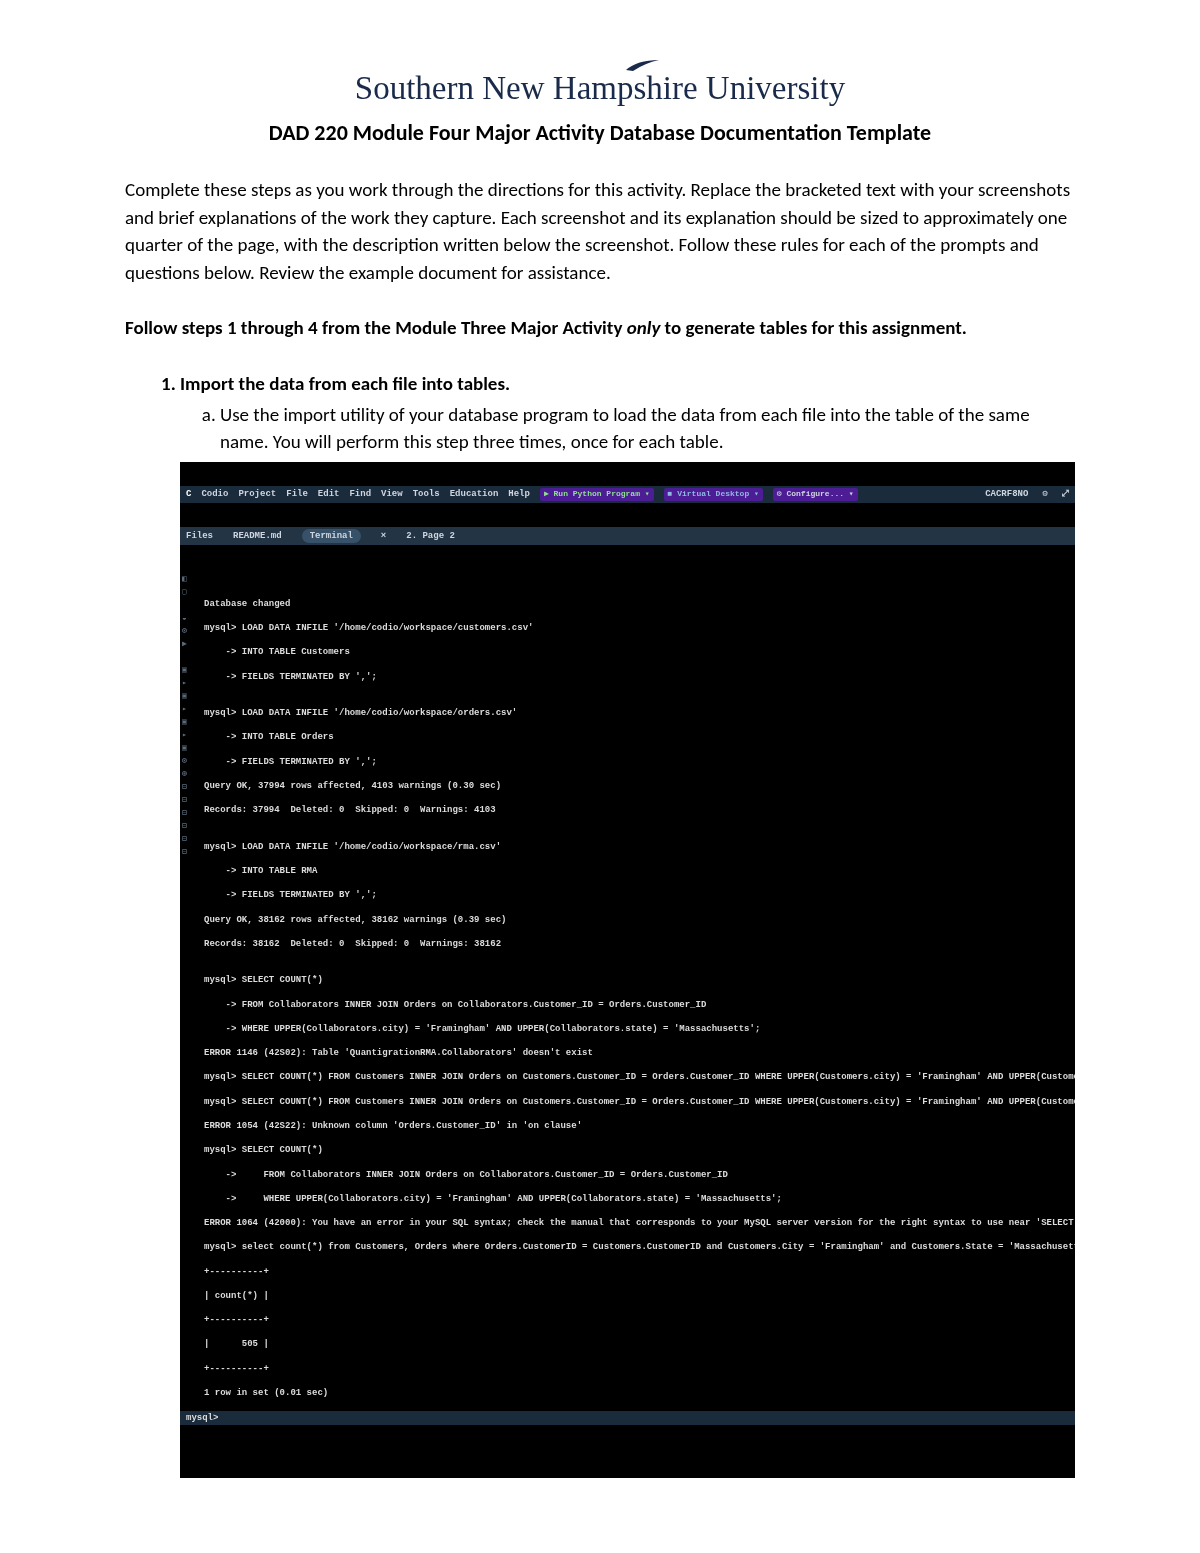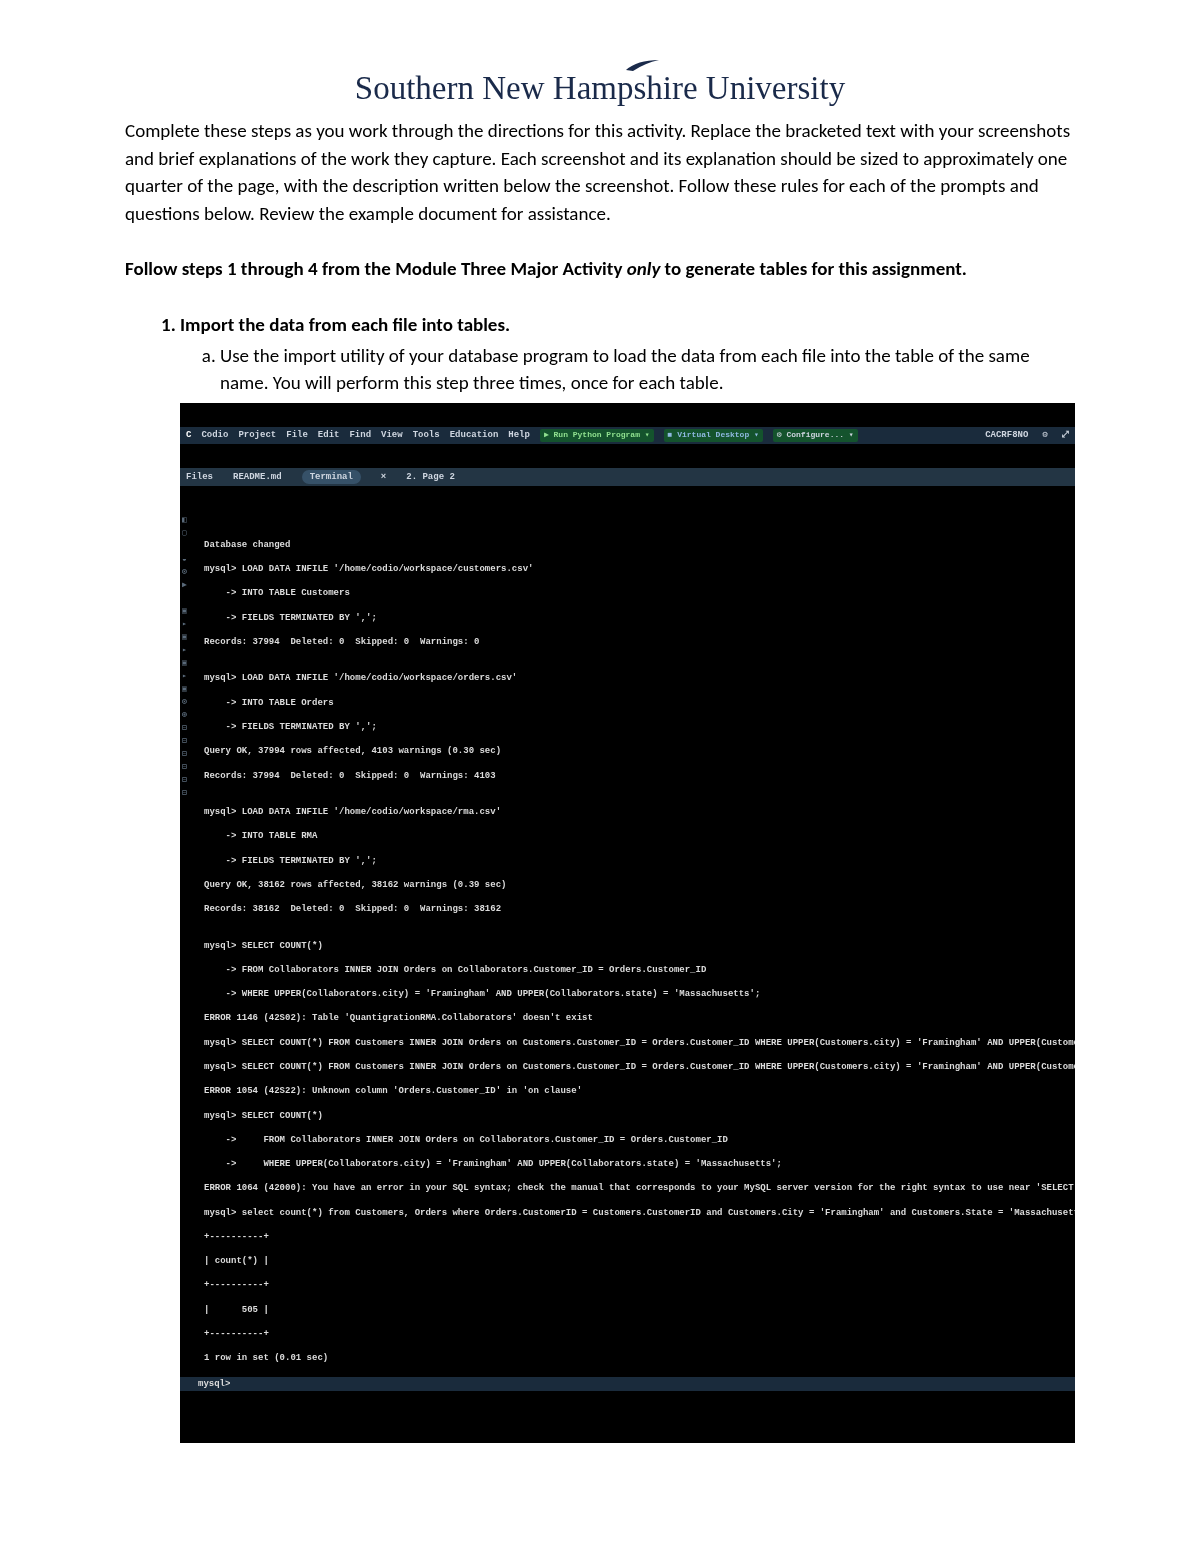--- a/index.html
+++ b/index.html
@@ -94,21 +94,21 @@
     font-size: 9px;
     padding: 2px 6px;
     display: flex;
     align-items: center;
     gap: 10px;
   }
   .terminal-topbar .menu-item {
     color: #cfd6e0;
   }
   .terminal-topbar .pill {
-    background: #14532d;
+    background: #4c1d95;
     padding: 1px 4px;
     border-radius: 2px;
     font-size: 8px;
   }
   .terminal-topbar .right {
     margin-left: auto;
     display: flex;
     gap: 14px;
     align-items: center;
   }
@@ -151,20 +151,21 @@
 
   <div class="logo-container">
     <span class="logo-text">
       <svg class="logo-swoosh" viewBox="0 0 35 14">
         <path d="M1 12 Q 12 2 34 2 Q 20 5 8 13 Z" fill="#1a2a4a"></path>
       </svg>
       <span>Southern New Hampshire University</span>
     </span>
   </div>
 
+  <div class="doc-title">DAD 220 Module Four Major Activity Database Documentation Template</div>
 
   <div class="intro-text">Complete these steps as you work through the directions for this activity. Replace the bracketed text with your screenshots and brief explanations of the work they capture. Each screenshot and its explanation should be sized to approximately one quarter of the page, with the description written below the screenshot. Follow these rules for each of the prompts and questions below. Review the example document for assistance.</div>
 
   <div class="instructions-text">
     <span>Follow steps 1 through 4 from the Module Three Major Activity </span><span class="italic">only</span><span> to generate tables for this assignment.</span>
   </div>
 
   <ol class="main-list">
     <li>
       <span>Import the data from each file into tables.</span>
@@ -202,21 +203,20 @@
           <span>2. Page 2</span>
         </div>
         <div class="terminal-body">
           <div class="terminal-left-icons">
             <span>◧</span><span>▢</span><span></span><span>◒</span><span>⊙</span><span>▶</span><span></span><span>▣</span><span>▸</span><span>▣</span><span>▸</span><span>▣</span><span>▸</span><span>▣</span><span>⊙</span><span>⊕</span><span>⊟</span><span>⊟</span><span>⊟</span><span>⊟</span><span>⊟</span><span>⊟</span>
           </div>
 <div class="term-line">Database changed</div>
 <div class="term-line">mysql&gt; LOAD DATA INFILE '/home/codio/workspace/customers.csv'</div>
 <div class="term-line">    -&gt; INTO TABLE Customers</div>
 <div class="term-line">    -&gt; FIELDS TERMINATED BY ',';</div>
-<div class="term-line">Records: 37994  Deleted: 0  Skipped: 0  Warnings: 0</div>
 <div class="term-line"></div>
 <div class="term-line">mysql&gt; LOAD DATA INFILE '/home/codio/workspace/orders.csv'</div>
 <div class="term-line">    -&gt; INTO TABLE Orders</div>
 <div class="term-line">    -&gt; FIELDS TERMINATED BY ',';</div>
 <div class="term-line">Query OK, 37994 rows affected, 4103 warnings (0.30 sec)</div>
 <div class="term-line">Records: 37994  Deleted: 0  Skipped: 0  Warnings: 4103</div>
 <div class="term-line"></div>
 <div class="term-line">mysql&gt; LOAD DATA INFILE '/home/codio/workspace/rma.csv'</div>
 <div class="term-line">    -&gt; INTO TABLE RMA</div>
 <div class="term-line">    -&gt; FIELDS TERMINATED BY ',';</div>
@@ -234,21 +234,21 @@
 <div class="term-line">    -&gt;     FROM Collaborators INNER JOIN Orders on Collaborators.Customer_ID = Orders.Customer_ID</div>
 <div class="term-line">    -&gt;     WHERE UPPER(Collaborators.city) = 'Framingham' AND UPPER(Collaborators.state) = 'Massachusetts';</div>
 <div class="term-line">ERROR 1064 (42000): You have an error in your SQL syntax; check the manual that corresponds to your MySQL server version for the right syntax to use near 'SELECT COUNT(*)</div>
 <div class="term-line">mysql&gt; select count(*) from Customers, Orders where Orders.CustomerID = Customers.CustomerID and Customers.City = 'Framingham' and Customers.State = 'Massachusetts';</div>
 <div class="term-line">+----------+</div>
 <div class="term-line">| count(*) |</div>
 <div class="term-line">+----------+</div>
 <div class="term-line">|      505 |</div>
 <div class="term-line">+----------+</div>
 <div class="term-line">1 row in set (0.01 sec)</div>
-<div style="background:#1a2b3c;margin:0 -20px 0 -24px;padding:1px 18px" class="term-line">mysql&gt; </div>
+<div style="background:#1a2b3c;margin:0 -20px 0 -24px;padding:1px 6px" class="term-line">mysql&gt; </div>
         </div>
       </div>
 
       
     </li>
   </ol>
 
 </div>
 
 </body></html>

